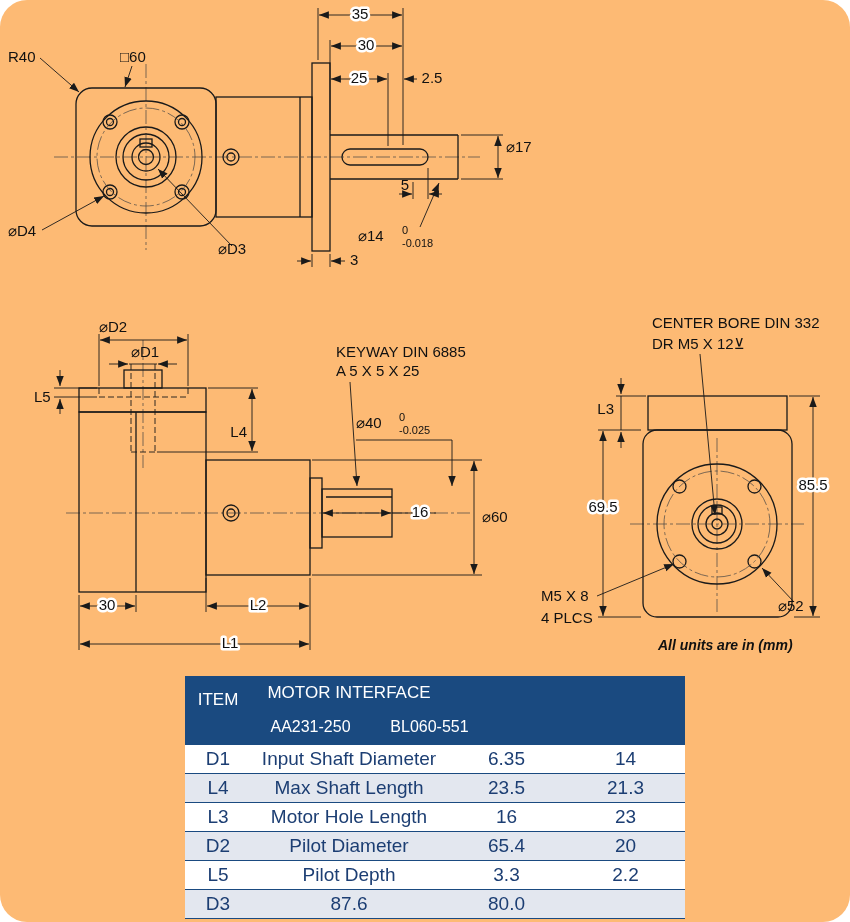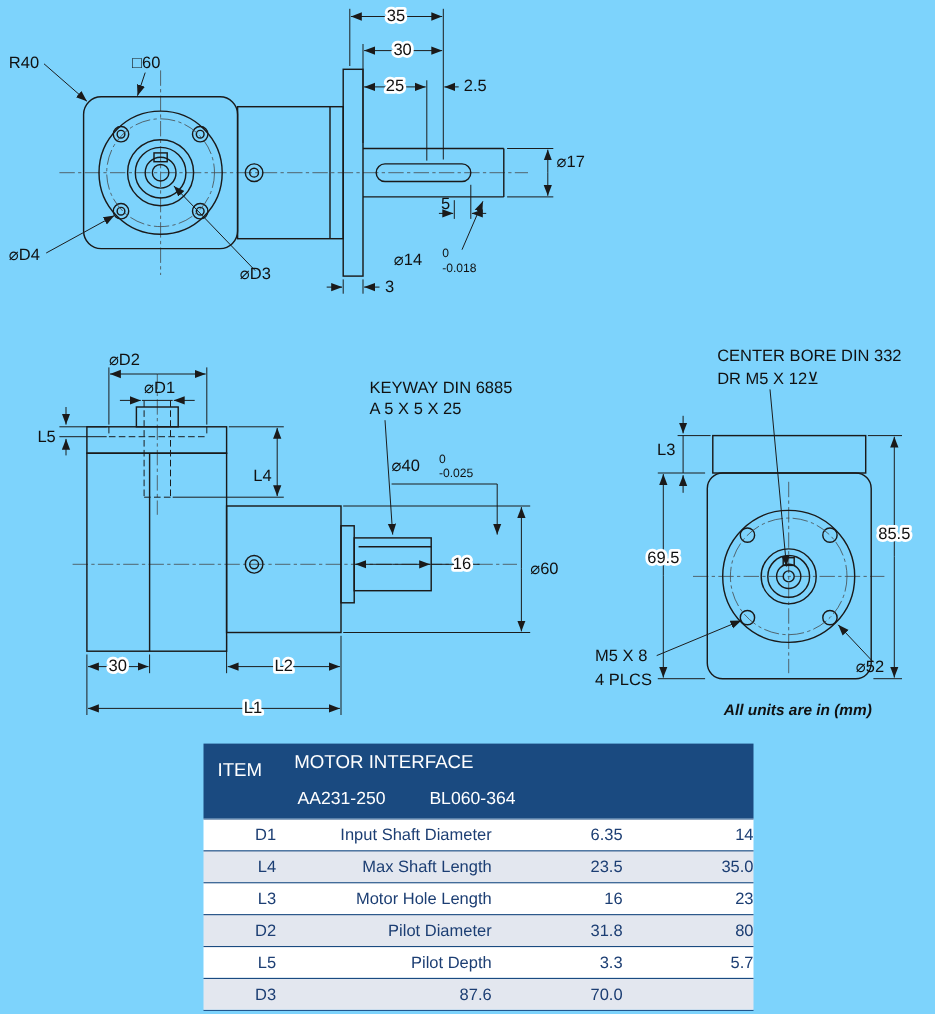--- a/index.html
+++ b/index.html
@@ -1,35 +1,35 @@
 <!DOCTYPE html>
 <html><head>
 <meta charset="utf-8">
 <style>
   html,body{margin:0;padding:0;background:#fff;}
-  #stage{position:relative;width:850px;height:922px;background:#7dd3fc;font-family:"Liberation Sans",sans-serif;overflow:hidden;}
+  #stage{position:relative;width:850px;height:922px;background:#fdba74;font-family:"Liberation Sans",sans-serif;overflow:hidden;border-radius:27px;}
   
   svg text{font-family:"Liberation Sans",sans-serif;font-size:15px;fill:#111;}
   text.small{font-size:11px;}
   text.note{font-size:14px;font-weight:bold;font-style:italic;}
   text.ht{paint-order:stroke;stroke:#fff;stroke-width:5px;stroke-linejoin:round;}
   .ln line,.ln rect,.ln circle{stroke:#1a1a1a;stroke-width:1.3;fill:none;}
   .dim line{stroke:#1a1a1a;stroke-width:0.9;fill:none;}
   .cl{stroke:#444;stroke-width:0.7;fill:none;stroke-dasharray:14 3 3 3;}
   .hid{stroke:#1a1a1a;stroke-width:0.9;fill:none;stroke-dasharray:6 3;}
   .mask{fill:#fff;stroke:#1a1a1a;stroke-width:1.1;}
   
   #spec-table{position:absolute;left:185px;top:676px;width:500px;color:#1c3e73;border-bottom:1px solid #1a4a80;}
   .hdr{background:#1a4a80;color:#fff;display:grid;grid-template-columns:66px 196px 238px;}
   .hitem,.hdesc{display:flex;align-items:center;justify-content:center;font-size:17px;height:48px;}
   .hmotor{display:flex;flex-direction:column;height:68px;}
   .hmtitle{height:34px;display:flex;align-items:center;justify-content:center;font-size:17px;}
   .hmcols{height:34px;display:grid;grid-template-columns:119px 119px;}
   .hmcols div{display:flex;align-items:center;justify-content:center;font-size:16px;}
-  .trow{display:grid;grid-template-columns:66px 196px 119px 119px;height:28px;align-items:center;text-align:right;font-size:15px;border-top:1px solid #1a4a80;background:#fff;}
+  .trow{display:grid;grid-template-columns:66px 196px 119px 119px;height:28px;align-items:center;text-align:center;font-size:19px;border-top:1px solid #1a4a80;background:#fff;}
   .trow.alt{background:#e3e7ef;}
 </style>
 </head>
 <body>
 
 <div id="stage">
 
 <svg width="850" height="672" viewBox="0 0 850 672">
   <defs>
     <marker id="ar" viewBox="0 0 10 10" refX="10" refY="5" markerWidth="11" markerHeight="11" orient="auto">
@@ -269,55 +269,55 @@
 </svg>
 
 
 <div id="spec-table">
   <div class="hdr">
     <div class="hitem">ITEM</div>
     <div class="hmotor">
       <div class="hmtitle">MOTOR INTERFACE</div>
       <div class="hmcols">
         <div>AA231-250</div>
-        <div>BL060-364</div>
+        <div>BL060-551</div>
       </div>
     </div>
   </div>
 
   <div class="trow">
     <div>D1</div>
     <div>Input Shaft Diameter</div>
     <div>6.35</div>
     <div>14</div>
   </div>
   <div class="trow alt">
     <div>L4</div>
     <div>Max Shaft Length</div>
     <div>23.5</div>
-    <div>35.0</div>
+    <div>21.3</div>
   </div>
   <div class="trow">
     <div>L3</div>
     <div>Motor Hole Length</div>
     <div>16</div>
     <div>23</div>
   </div>
   <div class="trow alt">
     <div>D2</div>
     <div>Pilot Diameter</div>
-    <div>31.8</div>
-    <div>80</div>
+    <div>65.4</div>
+    <div>20</div>
   </div>
   <div class="trow">
     <div>L5</div>
     <div>Pilot Depth</div>
     <div>3.3</div>
-    <div>5.7</div>
+    <div>2.2</div>
   </div>
   <div class="trow alt">
     <div>D3</div>
     <div>87.6</div>
-    <div>70.0</div>
+    <div>80.0</div>
   </div>
 </div>
 
 </div>
 
 </body></html>

